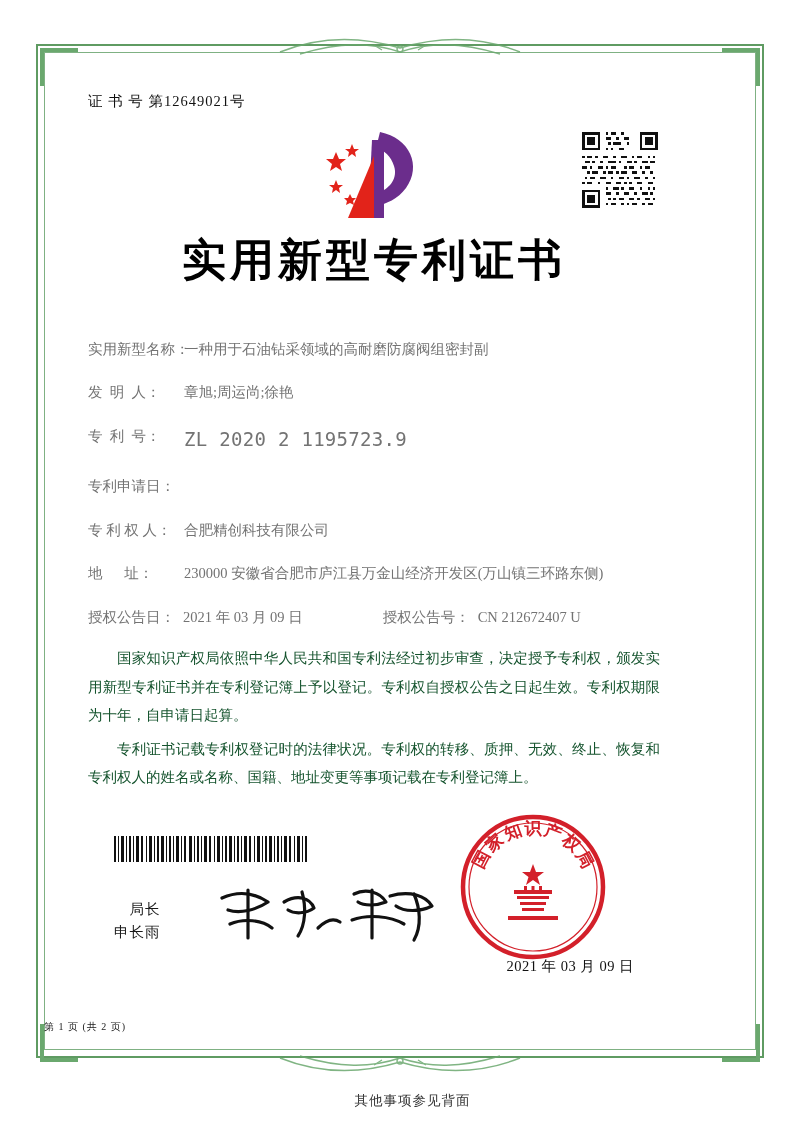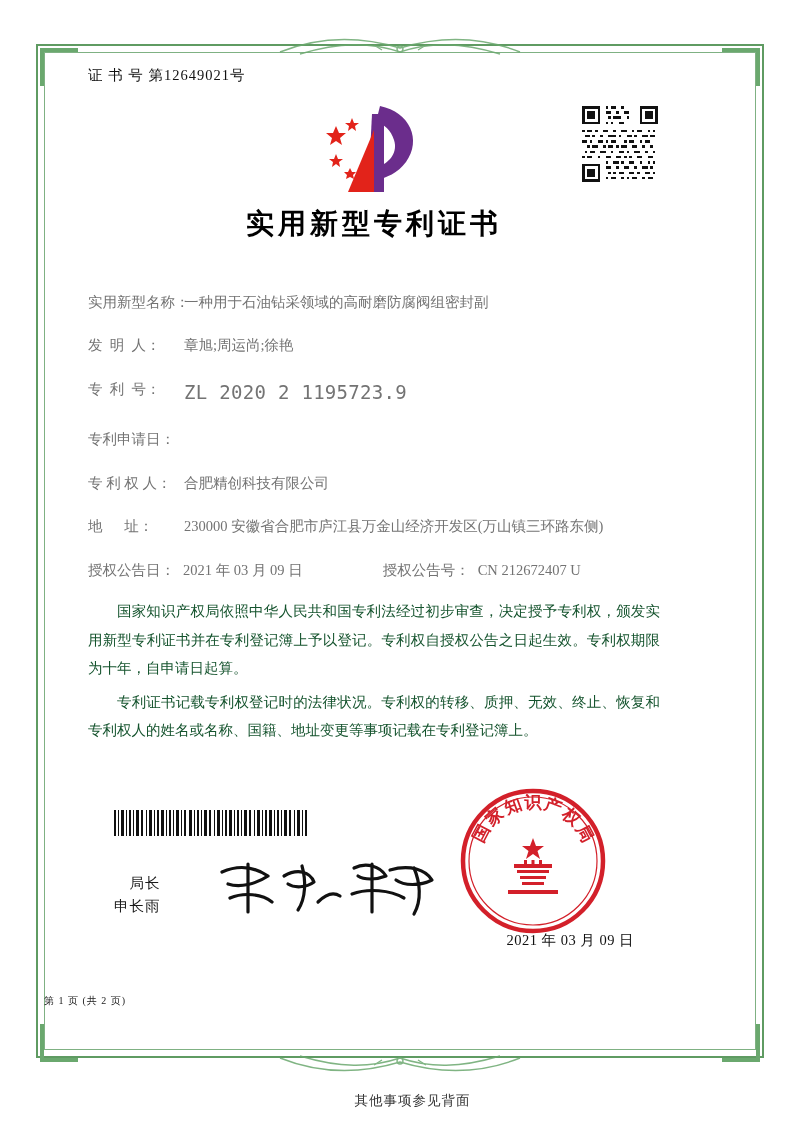--- a/index.html
+++ b/index.html
@@ -49,21 +49,21 @@
     width: 260px;
     height: 26px;
     opacity: .85;
   }
   .flourish.top { top: 34px; }
   .flourish.bottom { bottom: 56px; }
 
   
   .content {
     position: absolute;
-    left: 44px; top: 38px;
+    left: 44px; top: 64px;
     width: 660px; height: 998px;
     box-sizing: border-box;
     padding: 28px 44px 0 44px;
   }
 
   .cert-no {
     font-size: 14.5px;
     letter-spacing: 1px;
     color: #111;
     font-family: "Liberation Serif", serif;
@@ -81,21 +81,21 @@
   
   .qr {
     position: absolute;
     right: 46px;
     top: 68px;
     width: 76px; height: 76px;
   }
 
   .title {
     text-align: center;
-    font-size: 28px;
+    font-size: 44px;
     font-weight: bold;
     letter-spacing: 4px;
     margin-top: 120px;
     color: #000;
     font-family: "DejaVu Serif", "Liberation Serif", serif;
   }
 
   .fields {
     margin-top: 48px;
     font-size: 14.5px;

